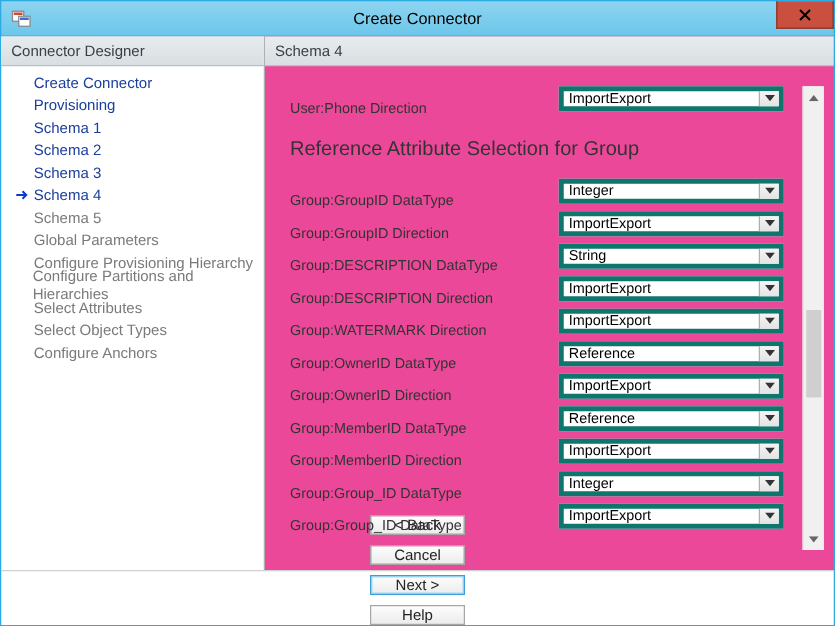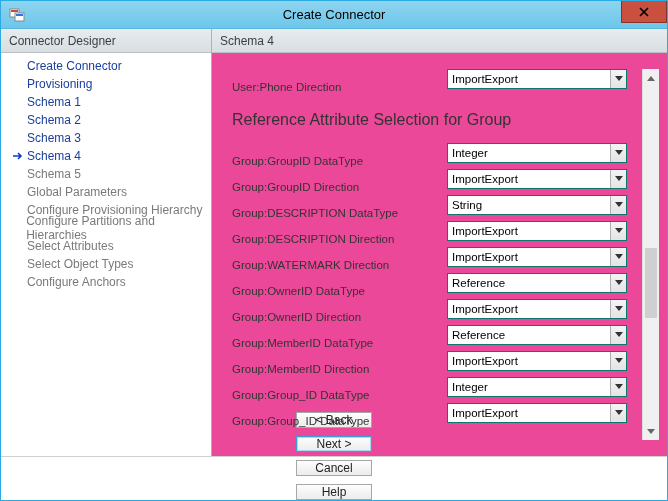--- a/index.html
+++ b/index.html
@@ -121,21 +121,21 @@
     flex: 0 0 180px;
   }
   .section-heading {
     margin: 22px 0 14px 0;
     color: #333;
     font-size: 16px;
   }
   .combo {
     width: 180px; height: 20px;
     display: flex; align-items: stretch;
-    border: 1px solid #0f766e;
+    border: 4px solid #0f766e;
     background: #fff;
     font-size: 11.5px;
   }
   .combo .text {
     flex: 1;
     padding: 1px 4px;
     display: flex; align-items: center;
     overflow: hidden; white-space: nowrap;
   }
   .combo .arrow {
@@ -469,18 +469,18 @@
           </div>
         </div>
 
       </div>
     </div>
 
   </div>
 
   <div class="footer">
     <div class="btn">&lt;  Back</div>
+    <div class="btn">Cancel</div>
     <div class="btn primary">Next  &gt;</div>
-    <div class="btn">Cancel</div>
     <div class="btn">Help</div>
   </div>
 
 </div>
 
 </body></html>

